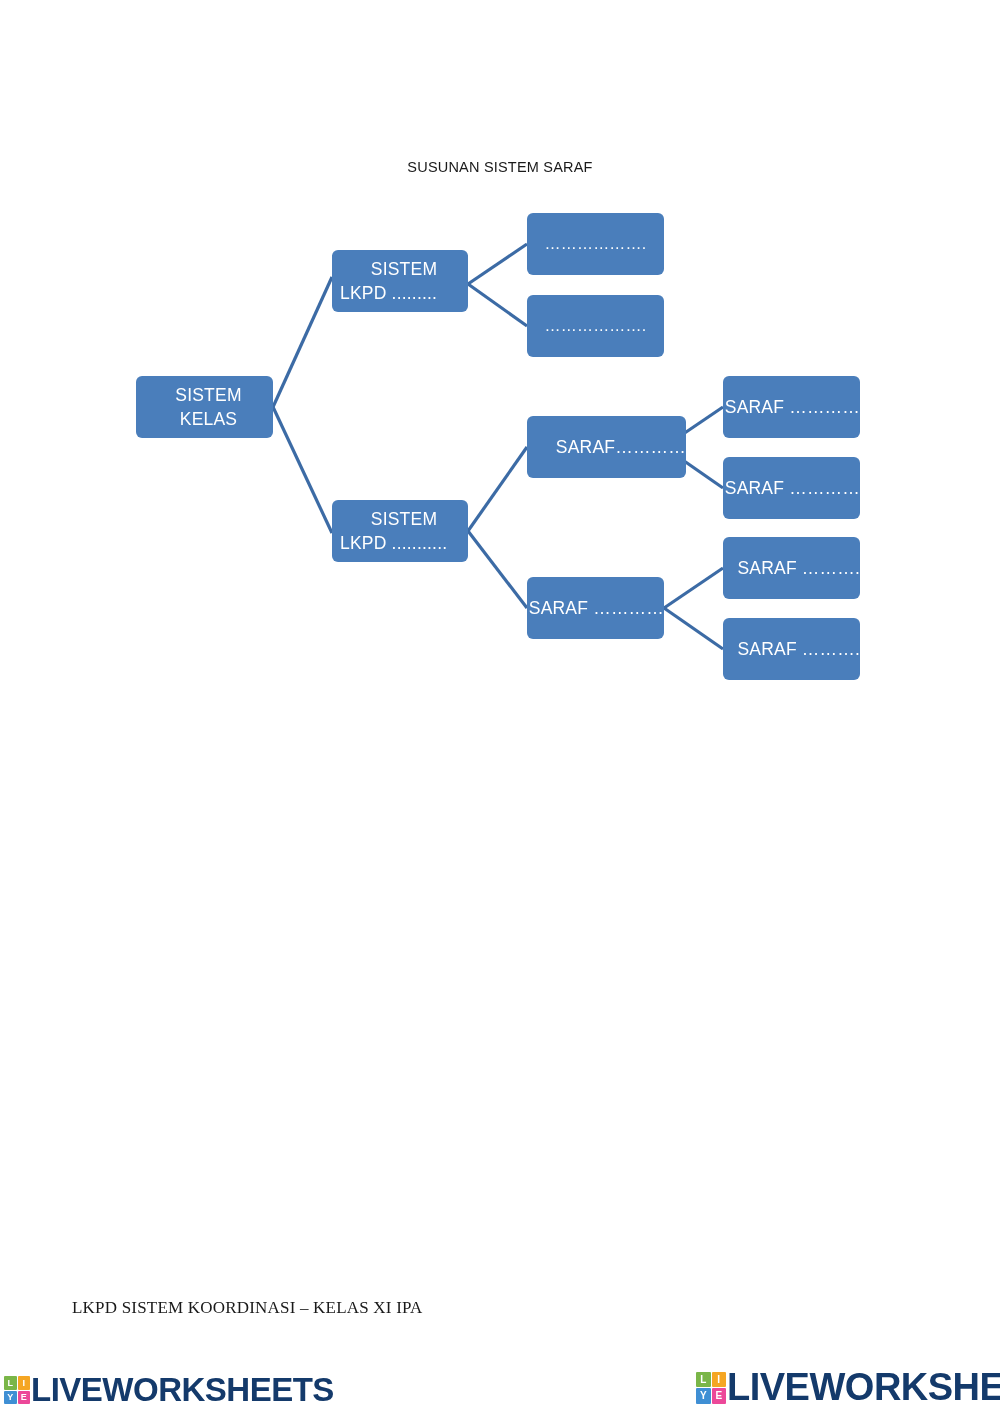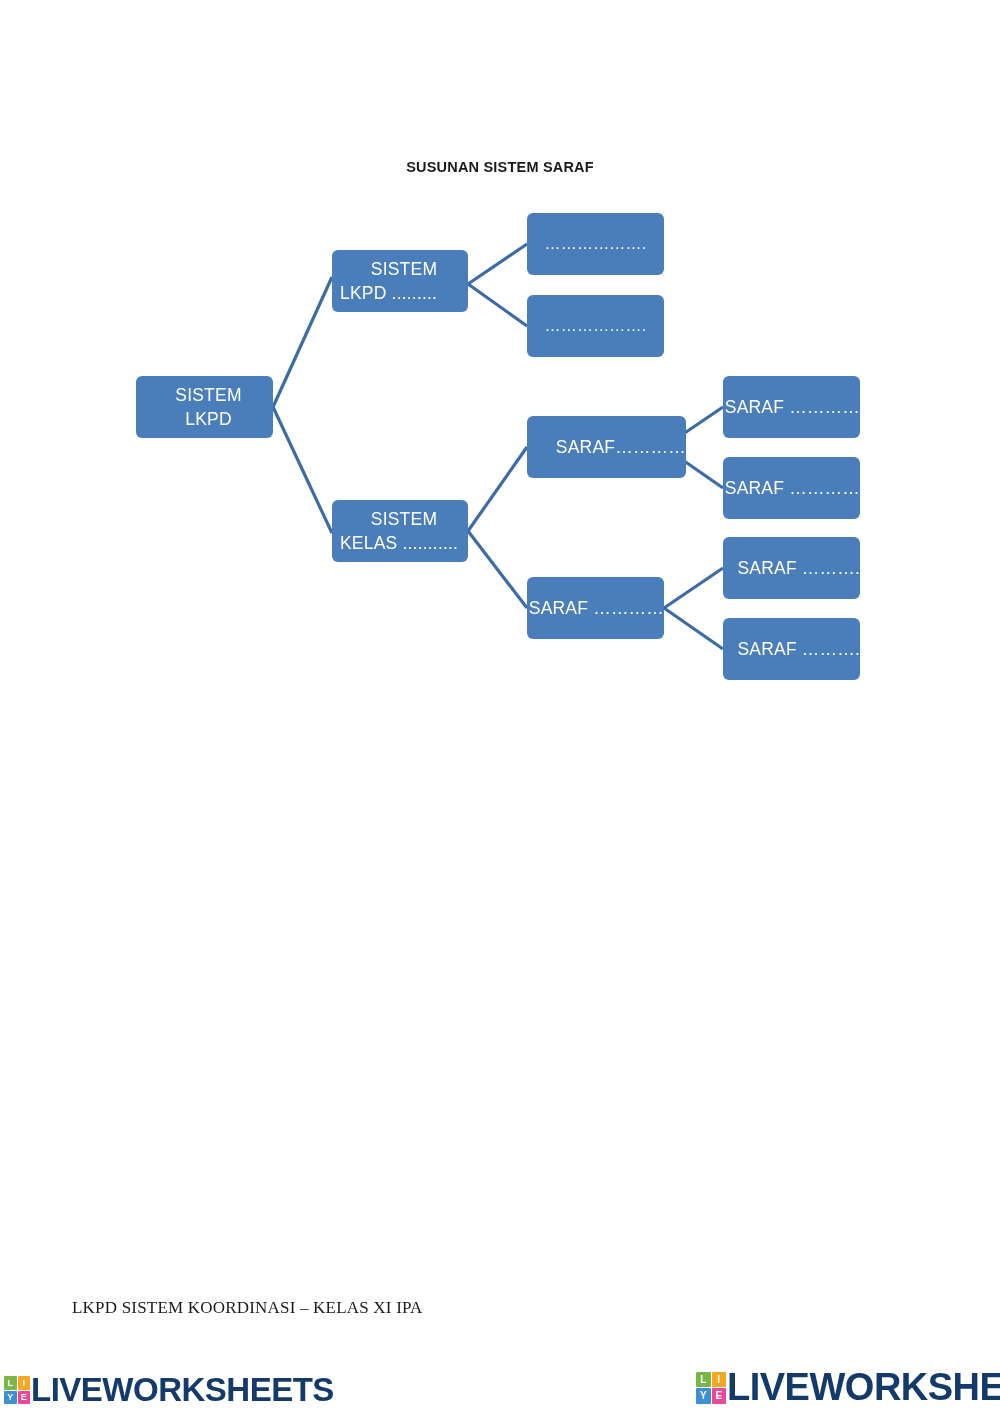--- a/index.html
+++ b/index.html
@@ -22,21 +22,21 @@
   }
 
   
   .worksheet-title {
     position: absolute;
     left: 0;
     top: 159px;
     width: 1000px;
     text-align: center;
     font-size: 14.5px;
-    font-weight: bold;
+    font-weight: normal;
     letter-spacing: 0.2px;
     color: #1a1a1a;
     font-family: "Liberation Sans", sans-serif;
   }
 
   
   .diagram {
     position: absolute;
     left: 0;
     top: 0;
@@ -163,39 +163,39 @@
 
       <line x1="664" y1="447" x2="723" y2="407" stroke="#3c6ba5" stroke-width="3.2"></line>
       <line x1="664" y1="447" x2="723" y2="488" stroke="#3c6ba5" stroke-width="3.2"></line>
 
       <line x1="664" y1="608" x2="723" y2="568" stroke="#3c6ba5" stroke-width="3.2"></line>
       <line x1="664" y1="608" x2="723" y2="649" stroke="#3c6ba5" stroke-width="3.2"></line>
     </svg>
 
     <div class="node center-text" style="left:136px; top:376px; width:137px; height:62px;">
       <span class="ln">SISTEM</span>
-      <span class="ln">LKPD</span>
+      <span class="ln">KELAS</span>
     </div>
 
     <div class="node center-text" style="left:332px; top:250px; width:136px; height:62px;">
       <span class="ln">SISTEM</span>
       <span class="ln left">LKPD .........</span>
     </div>
 
     <div class="node dots-only" style="left:527px; top:213px; width:137px; height:62px;">
       <span class="ln">……………….</span>
     </div>
 
     <div class="node dots-only" style="left:527px; top:295px; width:137px; height:62px;">
       <span class="ln">……………….</span>
     </div>
 
     <div class="node center-text" style="left:332px; top:500px; width:136px; height:62px;">
       <span class="ln">SISTEM</span>
-      <span class="ln left">KELAS ...........</span>
+      <span class="ln left">LKPD ...........</span>
     </div>
 
     <div class="node left-text" style="left:527px; top:416px; width:159px; height:62px;">
       <span class="ln">SARAF…………</span>
     </div>
 
     <div class="node left-text" style="left:723px; top:376px; width:137px; height:62px;">
       <span class="ln">SARAF …………</span>
     </div>
 

